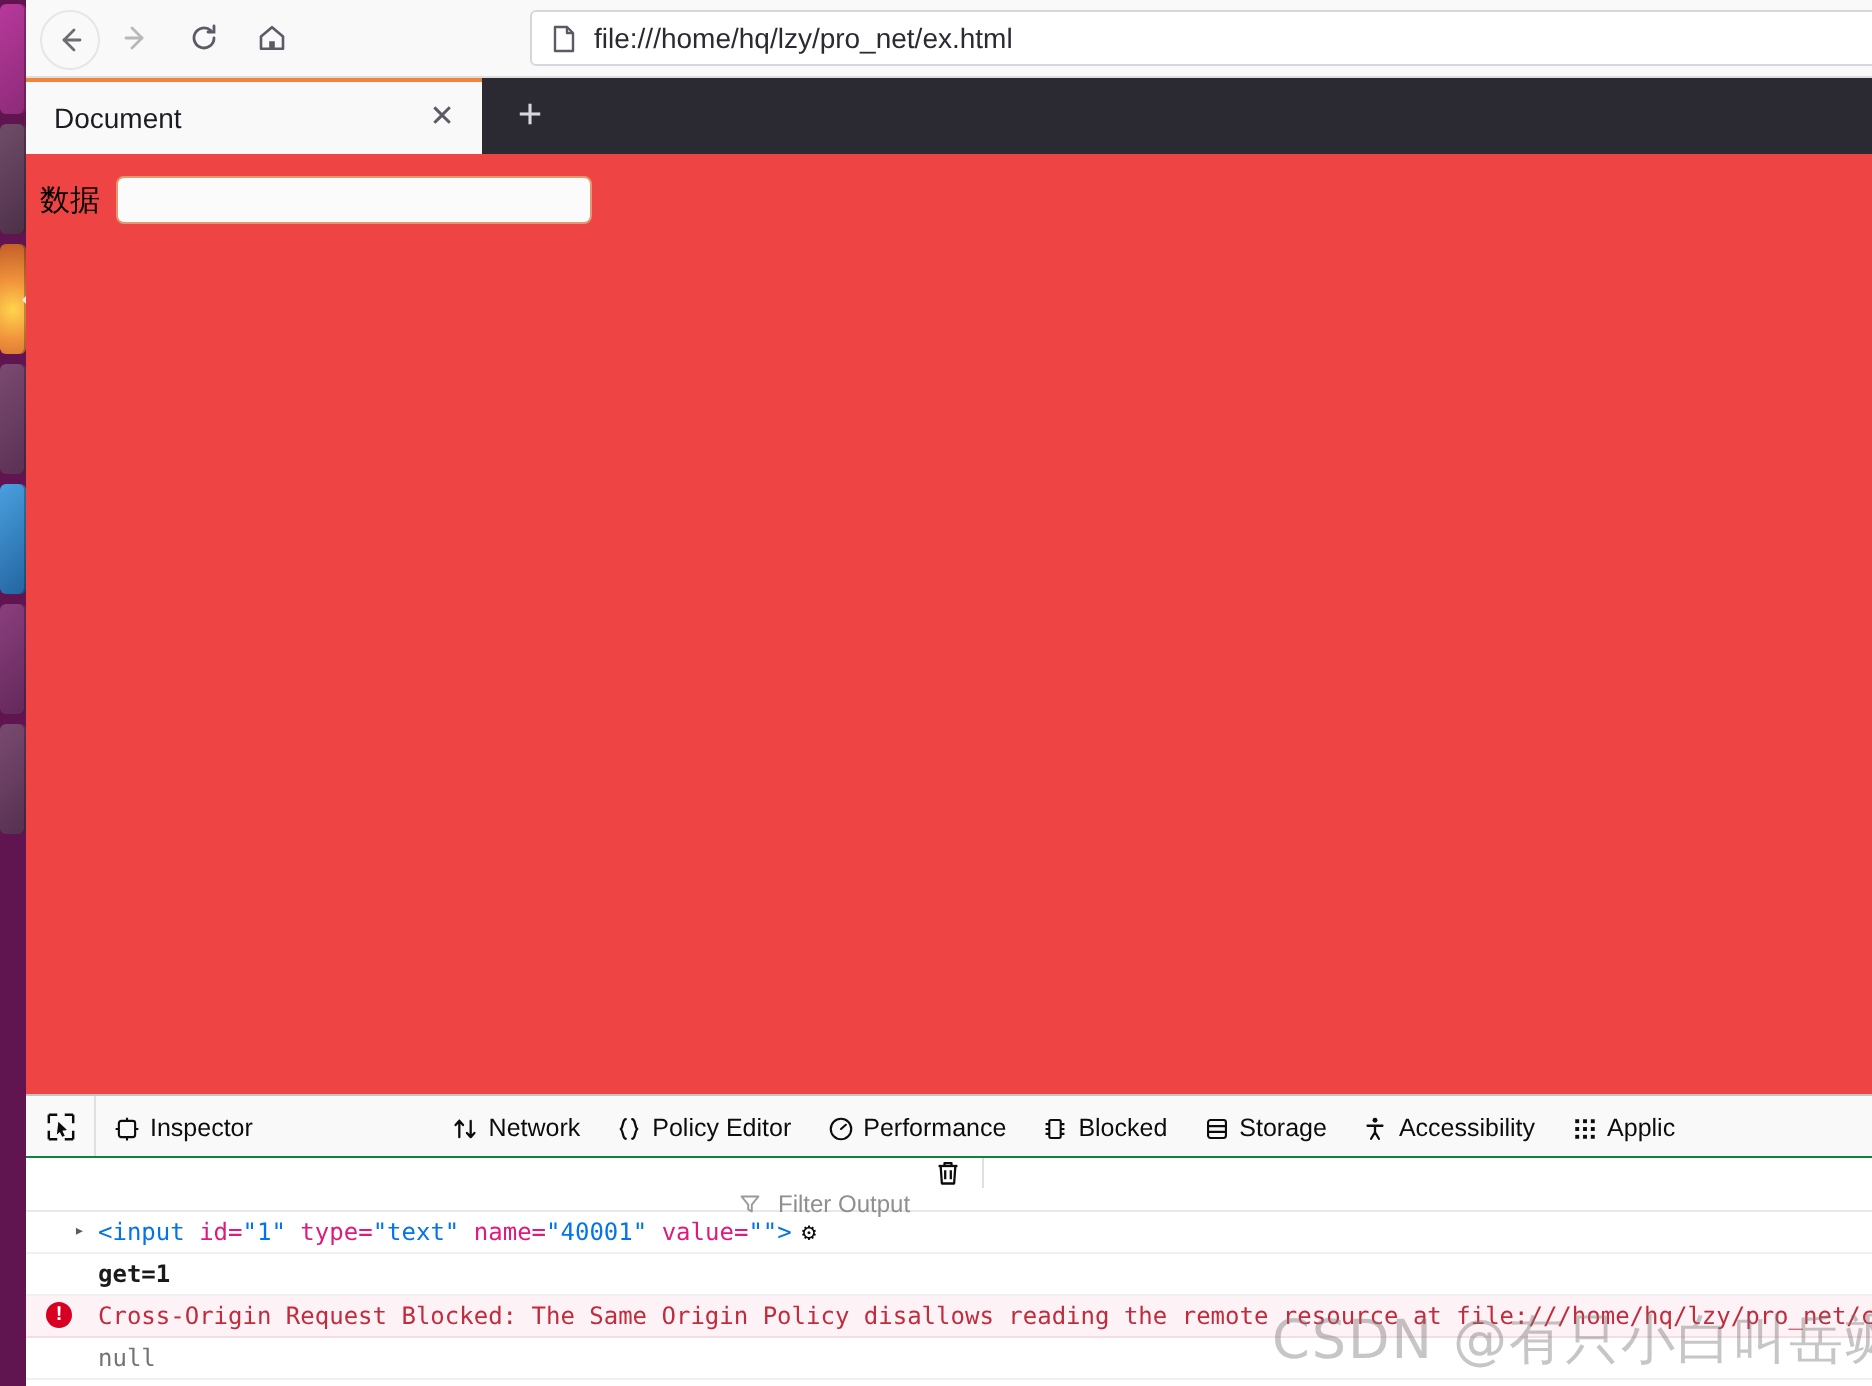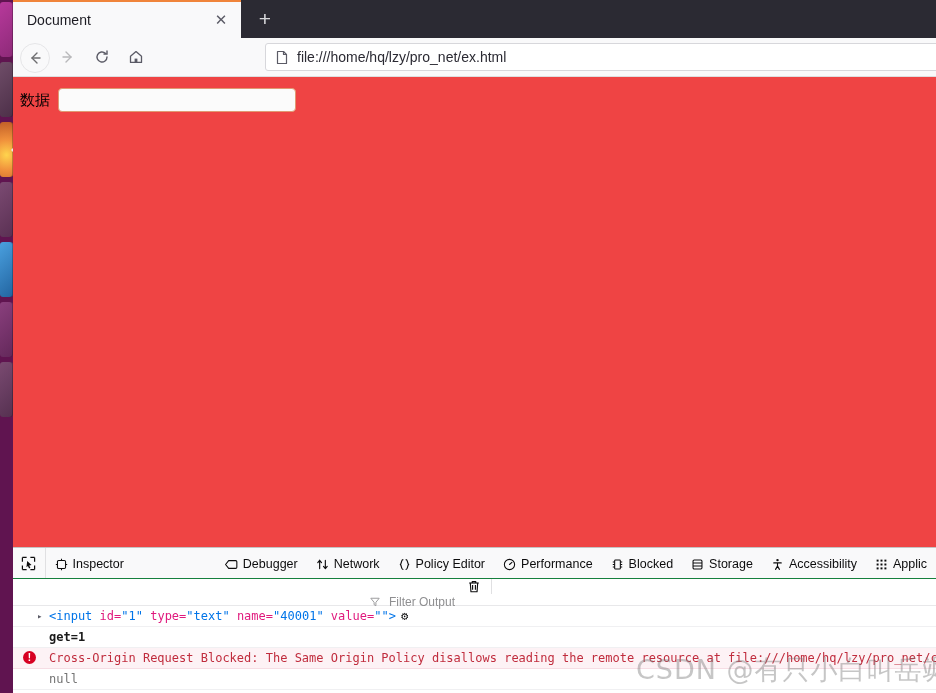--- a/index.html
+++ b/index.html
@@ -318,28 +318,20 @@
   <div class="dock-icon" style="top:122px; background:radial-gradient(circle at 50% 60%,#ffd44d 0%,#f0913c 45%,#c25f28 100%);"></div>
   <div class="dock-arrow" style="top:147px;"></div>
   <div class="dock-icon" style="top:182px; background:linear-gradient(135deg,#7b4a72,#5a3053);"></div>
   <div class="dock-icon" style="top:242px; background:linear-gradient(135deg,#4aa0df,#2264a0);"></div>
   <div class="dock-icon" style="top:302px; background:linear-gradient(135deg,#8a3f7d,#63285a);"></div>
   <div class="dock-icon" style="top:362px; background:linear-gradient(135deg,#7a4a71,#553050);"></div>
 </div>
 
 <div id="browser">
 
-  <div id="tabstrip">
-    <div id="tab-active">
-      <span class="tab-title">Document</span>
-      <span id="tab-close">✕</span>
-    </div>
-    <div id="newtab">+</div>
-  </div>
-
   <div id="navbar">
     <div class="nav-btn" id="btn-back">
       <svg width="16" height="16" viewBox="0 0 16 16" fill="none" stroke="#6d6d70" stroke-width="1.4" stroke-linecap="round" stroke-linejoin="round">
         <path d="M10 3 L5 8 L10 13"></path>
           <path d="M5 8 H13"></path>
       </svg>
     </div>
     <div class="nav-btn" id="btn-fwd">
       <svg width="16" height="16" viewBox="0 0 16 16" fill="none" stroke="#b8b8ba" stroke-width="1.4" stroke-linecap="round" stroke-linejoin="round">
         <path d="M6 3 L11 8 L6 13"></path>
@@ -363,20 +355,28 @@
       <span style="display:flex;">
         <svg width="14" height="15" viewBox="0 0 14 15" fill="none" stroke="#5b5b66" stroke-width="1.2" stroke-linejoin="round">
           <path d="M2.5 1.5 H8.5 L11.5 4.5 V13.5 H2.5 Z"></path>
           <path d="M8.5 1.5 V4.5 H11.5"></path>
         </svg>
       </span>
       <span id="url-text">file:///home/hq/lzy/pro_net/ex.html</span>
     </div>
   </div>
 
+  <div id="tabstrip">
+    <div id="tab-active">
+      <span class="tab-title">Document</span>
+      <span id="tab-close">✕</span>
+    </div>
+    <div id="newtab">+</div>
+  </div>
+
   <div id="viewport">
     <div id="form-row">
       <span id="form-label">数据</span>
       <input id="data-input" type="text" value="" style="">
     </div>
   </div>
 
   <div id="devtools">
 
     <div id="dt-toolbar">
@@ -400,28 +400,20 @@
       <div class="dt-tab active">
         <span class="ticon">
           <svg width="13" height="13" viewBox="0 0 16 16" fill="none" stroke="#0a66d8" stroke-width="1.4">
             <rect x="1.5" y="2.5" width="13" height="11" rx="1.5"></rect>
             <path d="M5 6 L7.8 8 L5 10"></path>
           </svg>
         </span>
         <span>Console</span>
       </div>
 
-      <div class="dt-tab">
-        <span class="ticon">
-          <svg width="14" height="13" viewBox="0 0 18 16" fill="none" stroke="#0c0c0d" stroke-width="1.4" stroke-linejoin="round">
-            <path d="M2 8 L6 3 H15 A1.5 1.5 0 0 1 16.5 4.5 V11.5 A1.5 1.5 0 0 1 15 13 H6 Z"></path>
-          </svg>
-        </span>
-        <span>Debugger</span>
-      </div>
 
       <div class="dt-tab">
         <span class="ticon">
           <svg width="13" height="13" viewBox="0 0 16 16" fill="none" stroke="#0c0c0d" stroke-width="1.4" stroke-linecap="round" stroke-linejoin="round">
             <path d="M4.5 13 V3 M4.5 3 L2.2 5.6 M4.5 3 L6.8 5.6"></path>
             <path d="M11.5 3 V13 M11.5 13 L9.2 10.4 M11.5 13 L13.8 10.4"></path>
           </svg>
         </span>
         <span>Network</span>
       </div>

